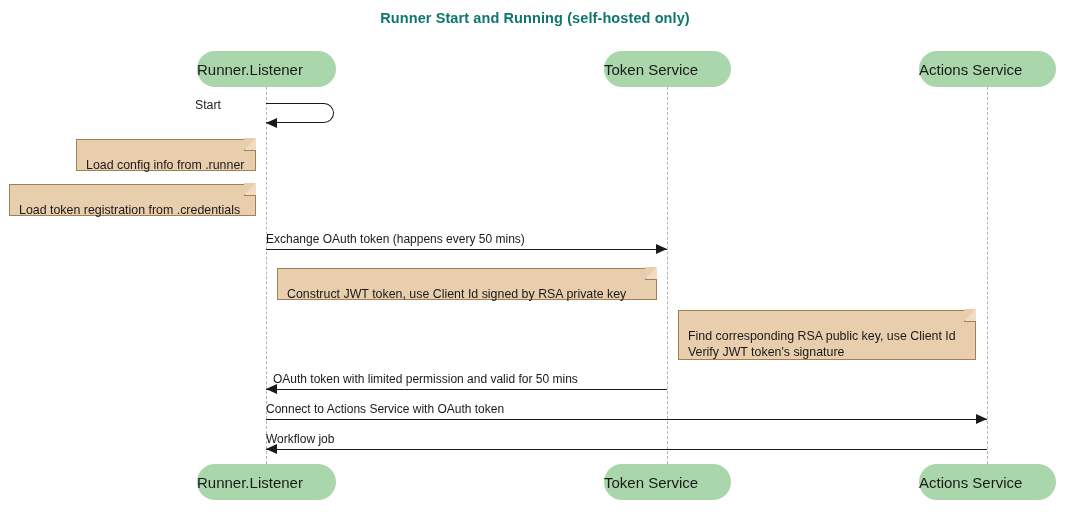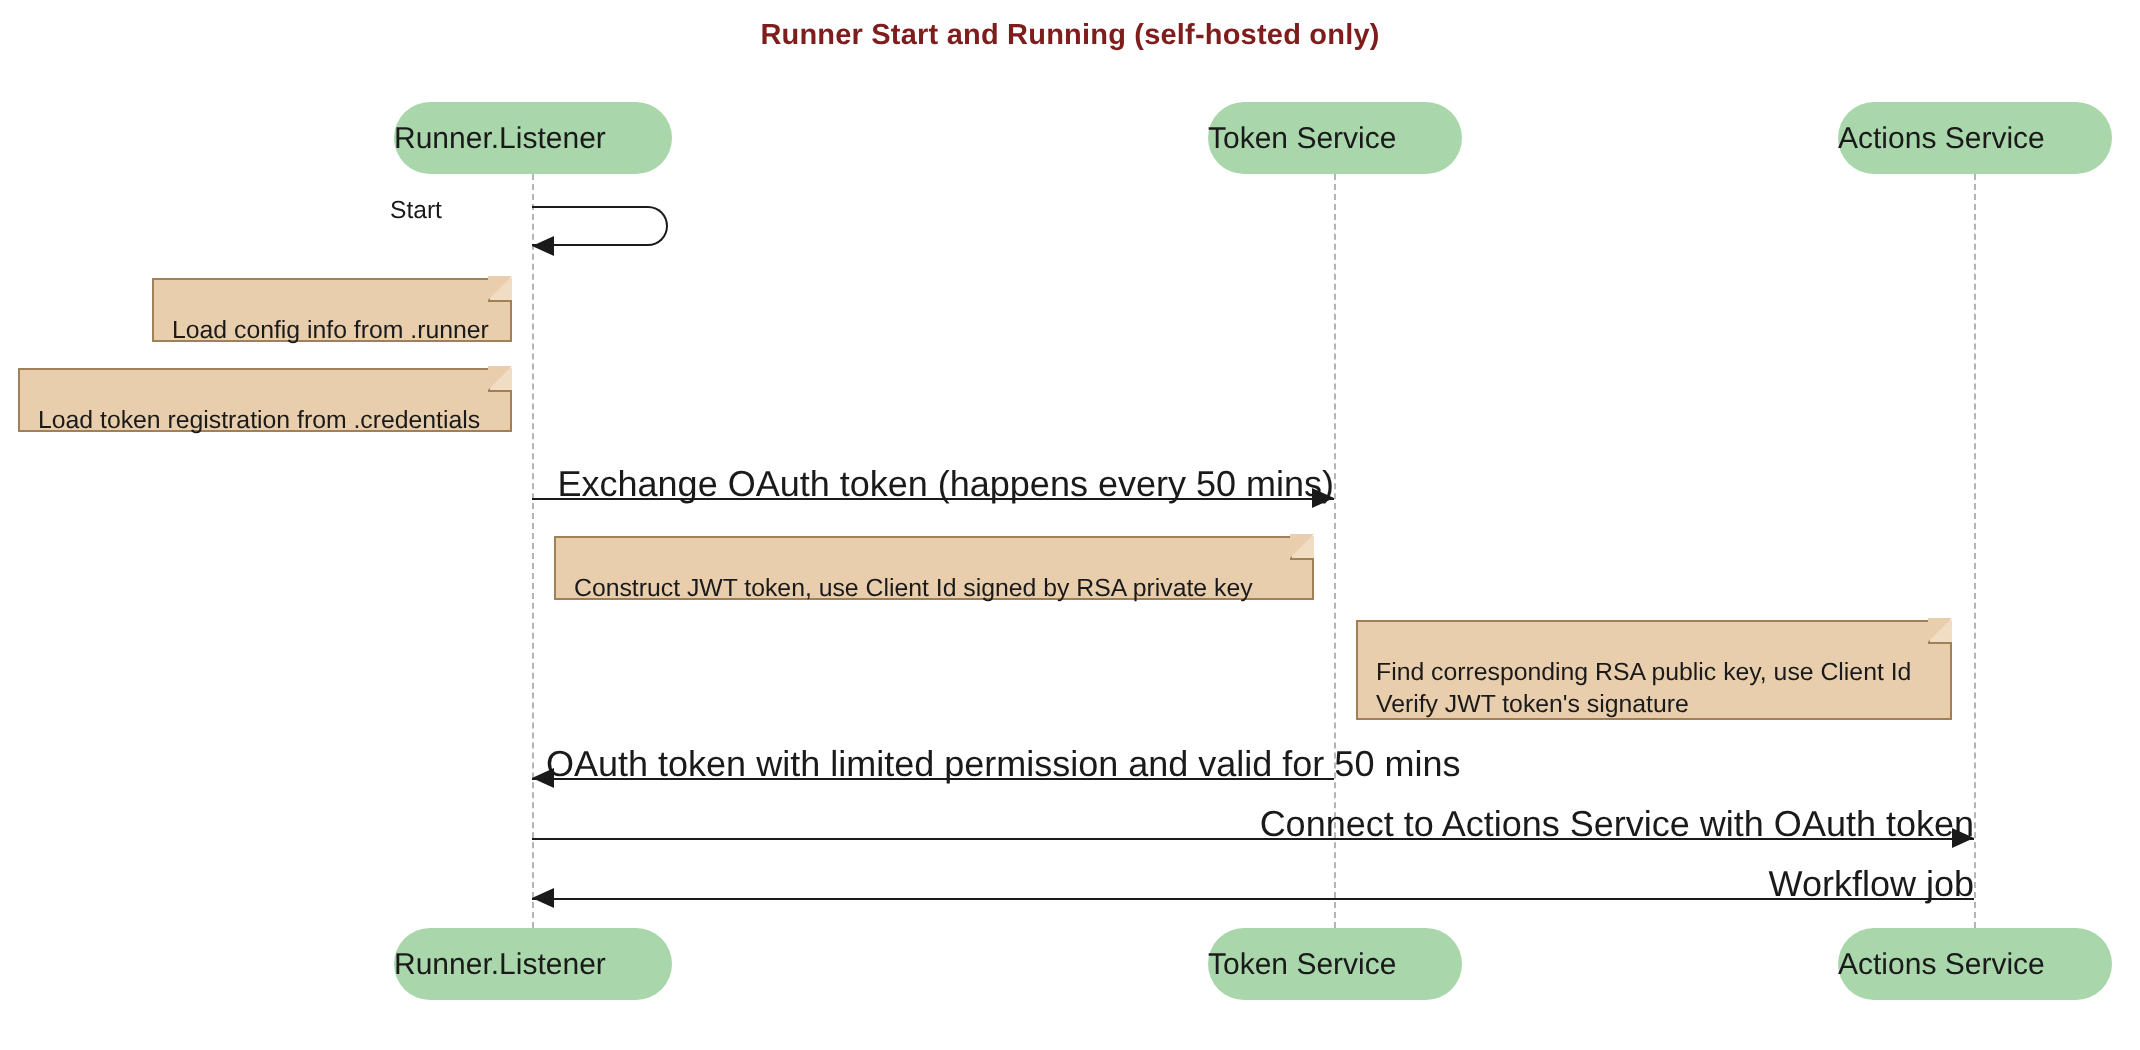--- a/index.html
+++ b/index.html
@@ -22,21 +22,21 @@
 
   
   .diagram-title {
     position: absolute;
     left: 0;
     top: 10px;
     width: 1070px;
     text-align: center;
     font-size: 14.5px;
     font-weight: bold;
-    color: #7f1d1d;
+    color: #0f766e;
     letter-spacing: 0.1px;
   }
 
   
   .participant {
     position: absolute;
     height: 36px;
     border-radius: 18px;
     background: #a9d6ab;
     display: flex;
@@ -68,24 +68,24 @@
     border-bottom: 5.5px solid transparent;
   }
   .arrowhead.right {
     border-left: 11px solid #1a1a1a;
   }
   .arrowhead.left {
     border-right: 11px solid #1a1a1a;
   }
   .msg-label {
     position: absolute;
-    font-size: 18px;
+    font-size: 12px;
     color: #1a1a1a;
     white-space: nowrap;
-    text-align: right;
+    text-align: left;
     background: transparent;
   }
 
   
   .self-loop {
     position: absolute;
     box-sizing: border-box;
     border: 1.6px solid #1a1a1a;
     border-left: none;
     border-top-right-radius: 11px;

